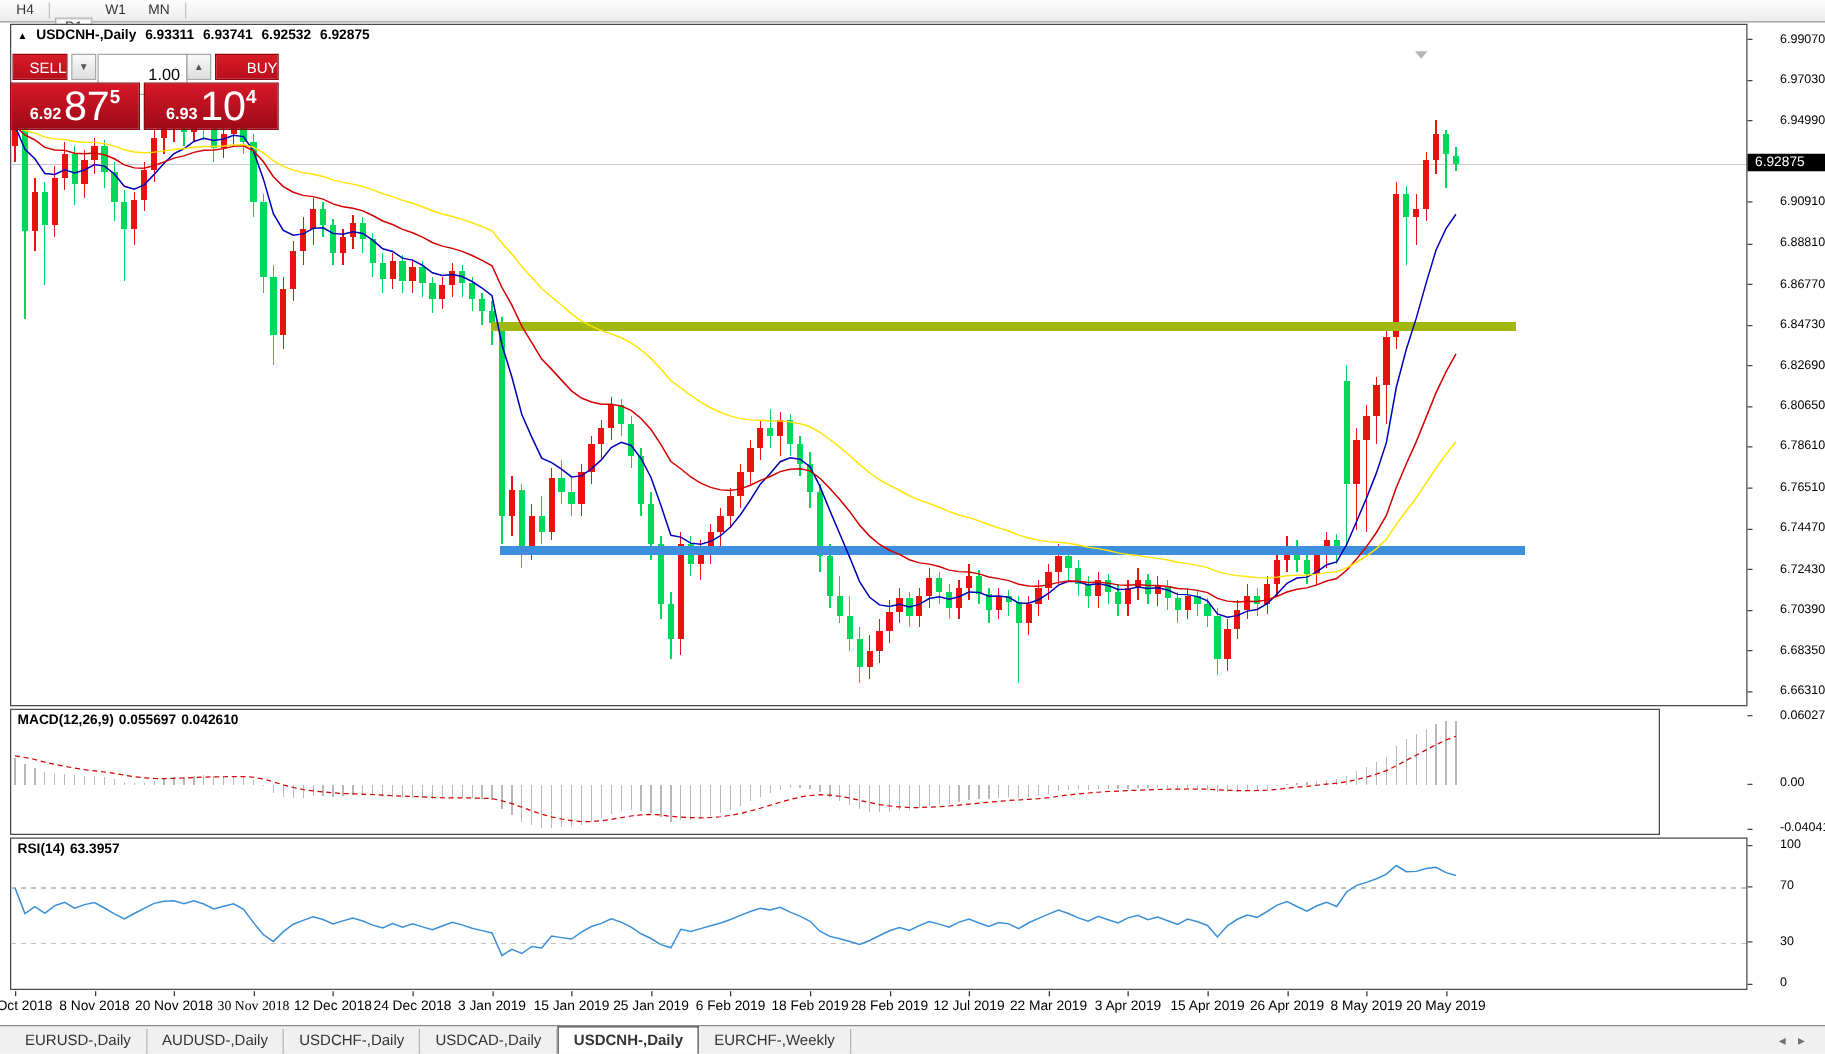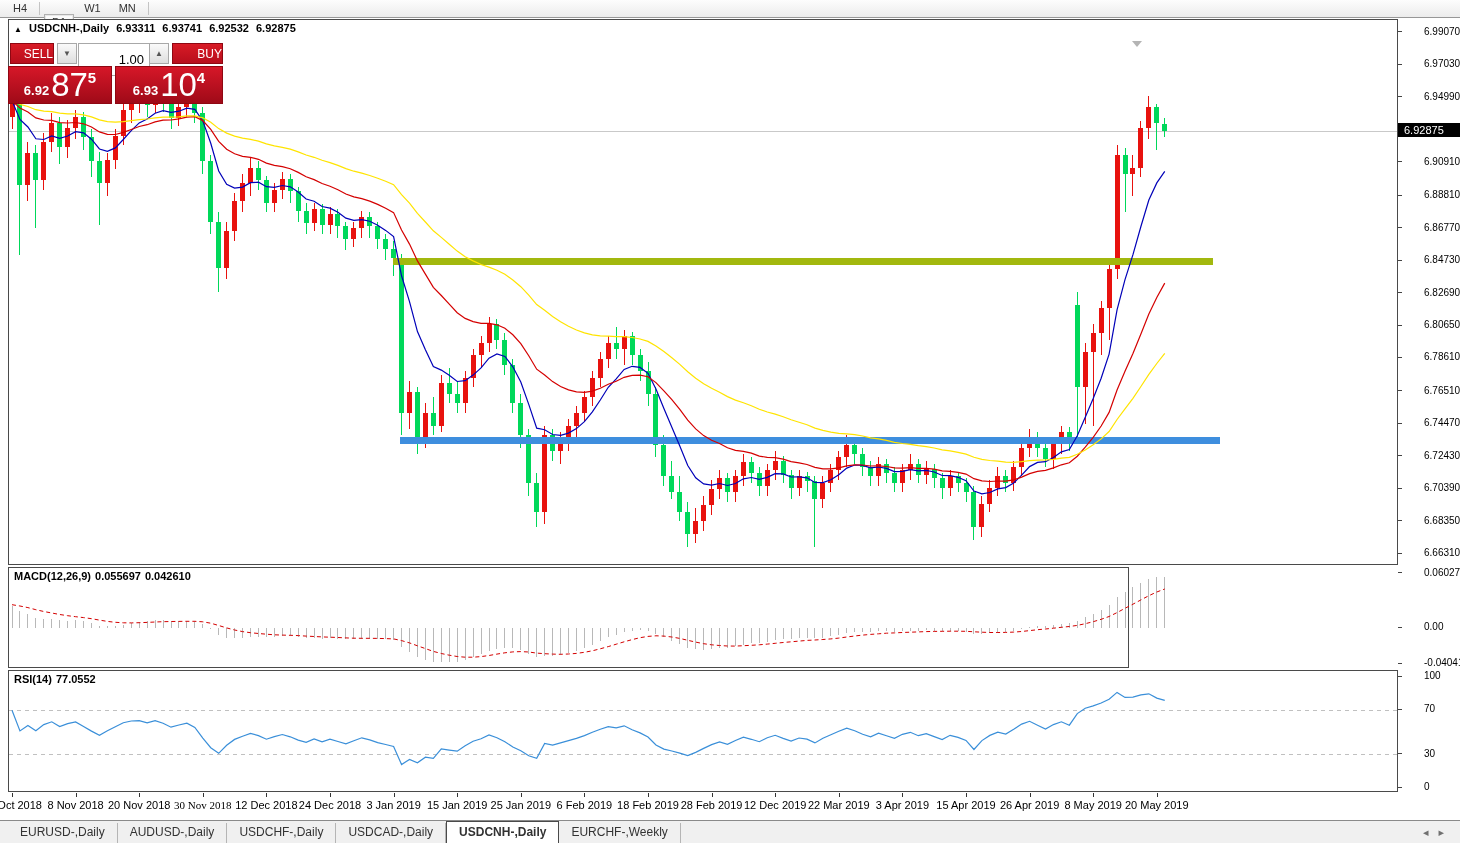--- a/index.html
+++ b/index.html
@@ -8,21 +8,21 @@
   
   .toolbar { position:absolute; left:0; top:0; width:1460px; height:18px;
              background:linear-gradient(#fdfdfd,#ececec); border-bottom:1px solid #979797;
              display:flex; align-items:center; padding-left:4px; }
   .tf-btn { font-size:11px; color:#333; padding:1px 7px 2px 7px; margin:0 1px; border:1px solid transparent; cursor:default; }
   .tf-btn.active { background:#fbfbfb; border:1px solid #b0b0b0; box-shadow:inset 0 0 0 1px #e8e8e8;margin-top:28px; }
   .tf-sep { width:1px; height:13px; background:#c4c4c4; margin:0 3px; }
   
   .pane { position:absolute; background:#fff; border:1px solid #4a4a4a; }
   #main-pane  { left:8px;  top:19px;  width:1390px; height:546px; }
-  #macd-pane  { left:8px;  top:567px; width:1121px; height:101px; }
+  #macd-pane  { left:8px;  top:567px; width:1320px; height:101px; }
   #rsi-pane   { left:8px;  top:670px; width:1390px; height:122px; }
   .pane svg { position:absolute; left:0; top:0; }
   .ind-label { position:absolute; left:5px; top:2px; font-size:11px; font-weight:700; color:#000; white-space:nowrap; z-index:5; }
   .ind-label span { margin-right:4px; }
   
   .chart-title { position:absolute; left:14px; top:22px; font-size:11px; font-weight:700; color:#000; z-index:30; white-space:nowrap; }
   .chart-title span { margin-right:4px; }
   .collapse-tri { font-size:8px; margin-right:3px; }
   .quote { position:absolute; left:8px; top:43px; width:216px; height:62px; z-index:40; }
   .q-btn { position:absolute; height:21px; color:#fff; font-size:12px; text-align:right; line-height:20px;
@@ -555,21 +555,21 @@
         <line x1="1139.8500000000001" y1="60" x2="1139.8500000000001" y2="10.991323298366979" stroke="#b8b8b8" stroke-width="1"></line>
         <line x1="1147.8" y1="60" x2="1147.8" y2="9.169461489667242" stroke="#b8b8b8" stroke-width="1"></line>
         <line x1="1155.75" y1="60" x2="1155.75" y2="8.696590141089246" stroke="#b8b8b8" stroke-width="1"></line>
       </g>
       <polyline points="3,36.7 10.95,38.0 18.9,39.6 26.85,41.7 34.8,43.5 42.75,45.0 50.7,46.5 58.65,47.7 66.6,48.7 74.55,49.6 82.5,50.7 90.45,52.1 98.4,53.4 106.35000000000001,54.3 114.3,54.8 122.25,54.9 130.2,54.7 138.15,54.4 146.1,54.0 154.05,53.7 162,53.5 169.95000000000002,53.4 177.9,53.3 185.85,53.3 193.8,53.8 201.75,55.2 209.70000000000002,57.5 217.65,59.9 225.6,62.0 233.55,63.6 241.5,64.7 249.45000000000002,65.5 257.4,66.2 265.35,66.8 273.3,67.1 281.25,67.3 289.2,67.6 297.15000000000003,68.1 305.1,68.5 313.05,68.9 321,69.2 328.95,69.5 336.90000000000003,69.9 344.85,70.2 352.8,70.3 360.75,70.3 368.7,70.4 376.65000000000003,70.6 384.6,70.9 392.55,72.6 400.5,74.9 408.45,77.8 416.40000000000003,80.6 424.35,83.4 432.3,85.5 440.25,87.2 448.2,88.5 456.15000000000003,89.2 464.1,89.2 472.05,88.6 480,87.5 487.95,86.1 495.90000000000003,84.8 503.85,83.9 511.8,83.6 519.75,84.0 527.7,85.1 535.65,85.7 543.6,86.1 551.5500000000001,86.3 559.5,86.0 567.45,85.4 575.4,84.3 583.35,82.8 591.3000000000001,80.8 599.25,78.6 607.2,76.2 615.15,73.8 623.1,71.6 631.0500000000001,69.7 639,68.4 646.95,67.8 654.9,68.1 662.85,69.0 670.8000000000001,70.4 678.75,72.3 686.7,74.1 694.65,75.7 702.6,76.8 710.5500000000001,77.5 718.5,78.0 726.45,78.1 734.4,77.7 742.35,77.3 750.3000000000001,76.8 758.25,76.1 766.2,75.3 774.15,74.5 782.1,73.8 790.0500000000001,73.1 798,72.4 805.95,72.0 813.9,71.5 821.85,70.9 829.8000000000001,70.1 837.75,69.0 845.7,68.0 853.65,67.1 861.6,66.4 869.5500000000001,65.8 877.5,65.2 885.45,64.9 893.4,64.5 901.35,64.2 909.3000000000001,63.9 917.25,63.6 925.2,63.4 933.15,63.3 941.1,63.2 949.0500000000001,63.2 957,63.3 964.95,63.8 972.9,64.2 980.85,64.5 988.8000000000001,64.5 996.75,64.4 1004.7,64.1 1012.65,63.5 1020.6,62.6 1028.55,61.7 1036.5,61.0 1044.45,60.2 1052.4,59.3 1060.3500000000001,58.5 1068.3,57.4 1076.25,55.7 1084.2,53.7 1092.15,51.3 1100.1000000000001,48.5 1108.05,44.6 1116,40.3 1123.95,36.2 1131.9,31.9 1139.8500000000001,27.7 1147.8,24.0 1155.75,21.0" fill="none" stroke="#d40000" stroke-width="1" stroke-dasharray="4 3"></polyline>
     </svg>
 </div>
 
 <div class="pane" id="rsi-pane">
   <div class="ind-label">
-    <span>RSI(14)</span><span>77.0552</span>
+    <span>RSI(14)</span><span>63.3957</span>
   </div>
   <svg id="rsi-svg" width="1388" height="120">
       <line x1="0" y1="39.3" x2="1388" y2="39.3" stroke="#c0c0c0" stroke-width="1" stroke-dasharray="4 4" shape-rendering="crispEdges"></line>
       <line x1="0" y1="83.69999999999999" x2="1388" y2="83.69999999999999" stroke="#c0c0c0" stroke-width="1" stroke-dasharray="4 4" shape-rendering="crispEdges"></line>
       <polyline points="3,39.3 10.95,59.9 18.9,54.4 26.85,59.7 34.8,53.6 42.75,50.8 50.7,55.6 58.65,52.7 66.6,51.0 74.55,55.4 82.5,60.1 90.45,64.2 98.4,59.8 106.35000000000001,55.7 114.3,51.7 122.25,50.0 130.2,49.6 138.15,51.9 146.1,49.7 154.05,52.2 162,56.2 169.95000000000002,54.0 177.9,52.1 185.85,56.4 193.8,67.1 201.75,76.7 209.70000000000002,82.3 217.65,74.3 225.6,68.4 233.55,65.3 241.5,62.5 249.45000000000002,64.6 257.4,68.2 265.35,65.7 273.3,63.5 281.25,65.8 289.2,69.1 297.15000000000003,71.3 305.1,67.9 313.05,70.8 321,68.1 328.95,70.5 336.90000000000003,72.8 344.85,69.8 352.8,66.8 360.75,68.9 368.7,71.6 376.65000000000003,73.5 384.6,75.4 392.55,93.5 400.5,88.4 408.45,91.8 416.40000000000003,86.2 424.35,87.3 432.3,77.9 440.25,79.1 448.2,80.2 456.15000000000003,74.7 464.1,70.2 472.05,67.7 480,64.0 487.95,66.7 495.90000000000003,70.7 503.85,76.0 511.8,79.8 519.75,84.7 527.7,87.2 535.65,72.4 543.6,74.1 551.5500000000001,71.9 559.5,69.6 567.45,67.4 575.4,64.6 583.35,61.3 591.3000000000001,58.2 599.25,55.7 607.2,56.9 615.15,54.8 623.1,58.7 631.0500000000001,61.9 639,66.0 646.95,74.0 654.9,78.1 662.85,80.0 670.8000000000001,82.2 678.75,84.6 686.7,81.4 694.65,77.4 702.6,73.6 710.5500000000001,71.0 718.5,73.4 726.45,69.5 734.4,66.2 742.35,68.3 750.3000000000001,70.7 758.25,66.7 766.2,64.3 774.15,67.4 782.1,70.1 790.0500000000001,67.0 798,68.1 805.95,71.9 813.9,67.2 821.85,63.7 829.8000000000001,60.3 837.75,57.1 845.7,59.8 853.65,63.3 861.6,65.9 869.5500000000001,62.1 877.5,64.8 885.45,67.4 893.4,63.3 901.35,61.3 909.3000000000001,64.7 917.25,62.6 925.2,65.6 933.15,68.5 941.1,64.3 949.0500000000001,66.4 957,69.4 964.95,78.5 972.9,69.6 980.85,64.4 988.8000000000001,61.1 996.75,63.0 1004.7,58.2 1012.65,53.1 1020.6,50.3 1028.55,54.2 1036.5,58.0 1044.45,53.6 1052.4,50.8 1060.3500000000001,54.2 1068.3,42.6 1076.25,37.3 1084.2,34.9 1092.15,32.0 1100.1000000000001,28.3 1108.05,21.4 1116,26.4 1123.95,26.1 1131.9,23.8 1139.8500000000001,22.8 1147.8,27.1 1155.75,29.4" fill="none" stroke="#3a8fd9" stroke-width="1.2"></polyline>
     </svg>
 </div>
 
 <div id="price-axis">
   <div id="cur-price-box" style="top: 104.347px;">6.92875</div>
@@ -640,21 +640,21 @@
     <div class="d-label" style="left: 457.2px;">15 Jan 2019</div>
     <div class="d-tick" style="left: 520.8px;"></div>
     <div class="d-label" style="left: 520.8px;">25 Jan 2019</div>
     <div class="d-tick" style="left: 584.4px;"></div>
     <div class="d-label" style="left: 584.4px;">6 Feb 2019</div>
     <div class="d-tick" style="left: 648px;"></div>
     <div class="d-label" style="left: 648px;">18 Feb 2019</div>
     <div class="d-tick" style="left: 711.6px;"></div>
     <div class="d-label" style="left: 711.6px;">28 Feb 2019</div>
     <div class="d-tick" style="left: 775.2px;"></div>
-    <div class="d-label" style="left: 775.2px;">12 Dec 2019</div>
+    <div class="d-label" style="left: 775.2px;">12 Jul 2019</div>
     <div class="d-tick" style="left: 838.8px;"></div>
     <div class="d-label" style="left: 838.8px;">22 Mar 2019</div>
     <div class="d-tick" style="left: 902.4px;"></div>
     <div class="d-label" style="left: 902.4px;">3 Apr 2019</div>
     <div class="d-tick" style="left: 966px;"></div>
     <div class="d-label" style="left: 966px;">15 Apr 2019</div>
     <div class="d-tick" style="left: 1029.6px;"></div>
     <div class="d-label" style="left: 1029.6px;">26 Apr 2019</div>
     <div class="d-tick" style="left: 1093.2px;"></div>
     <div class="d-label" style="left: 1093.2px;">8 May 2019</div>

